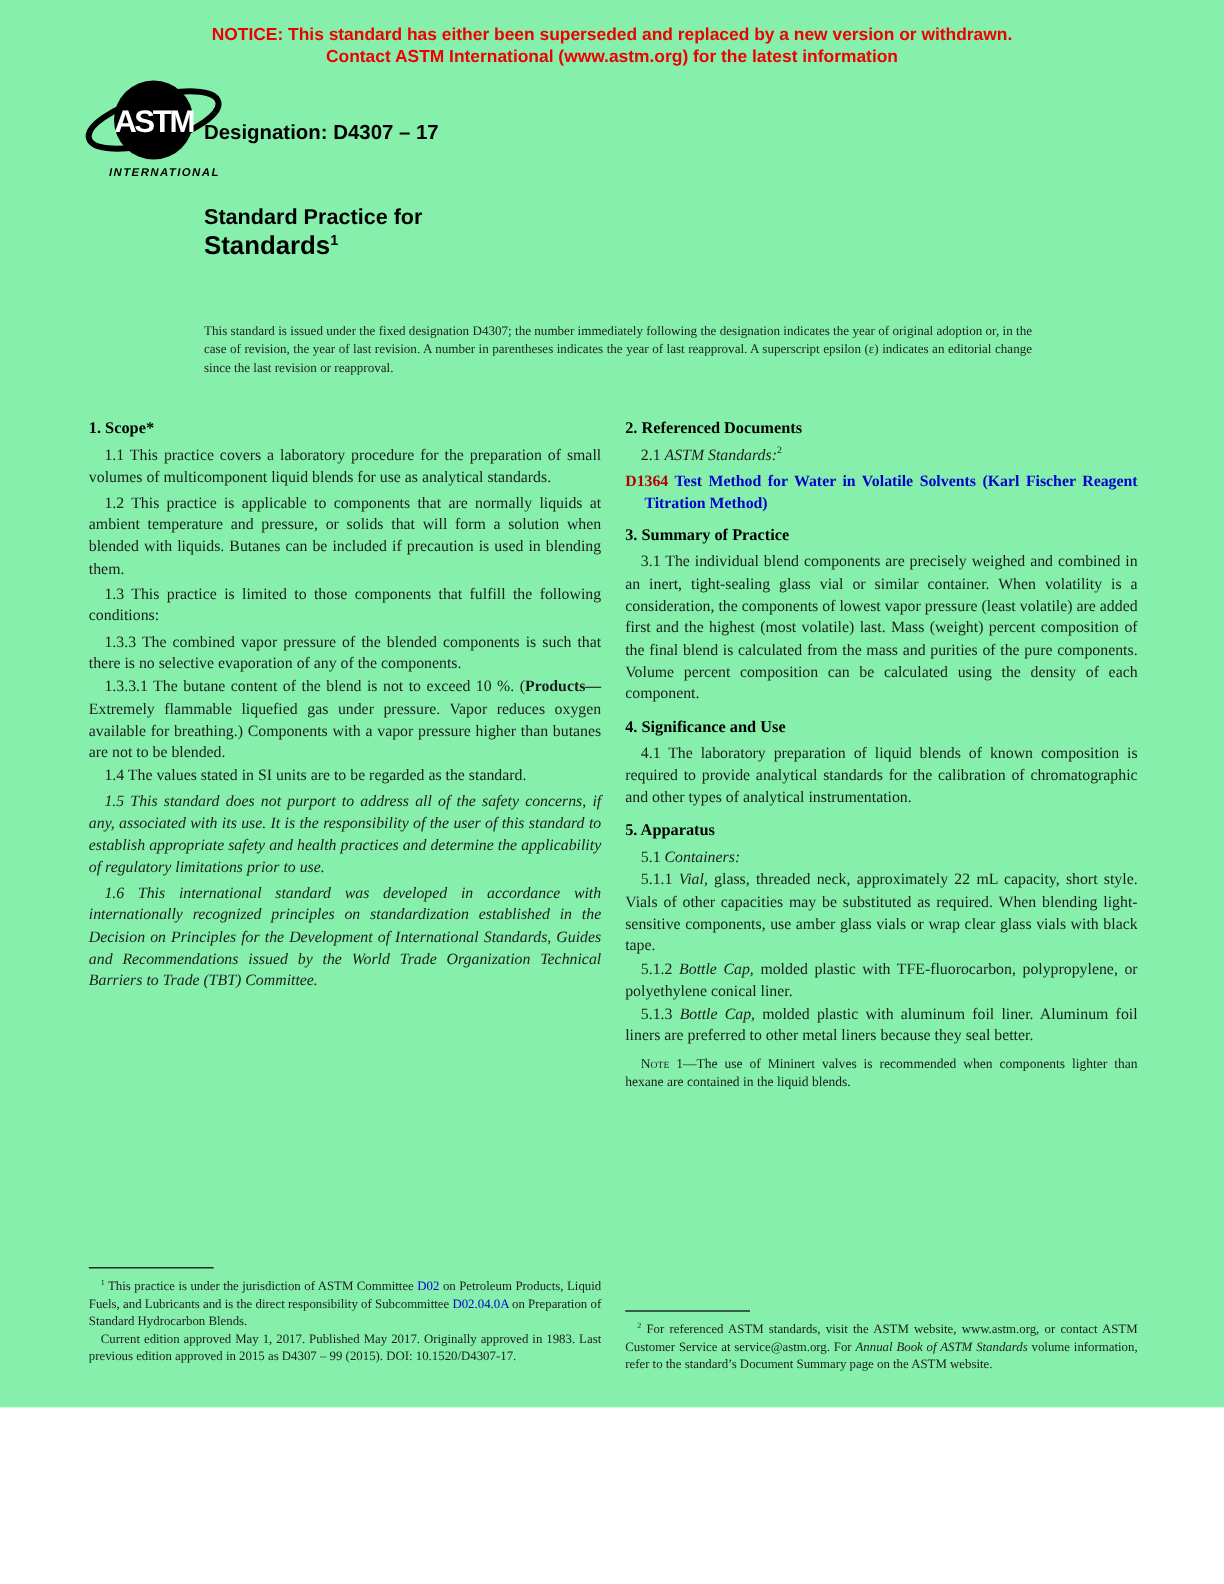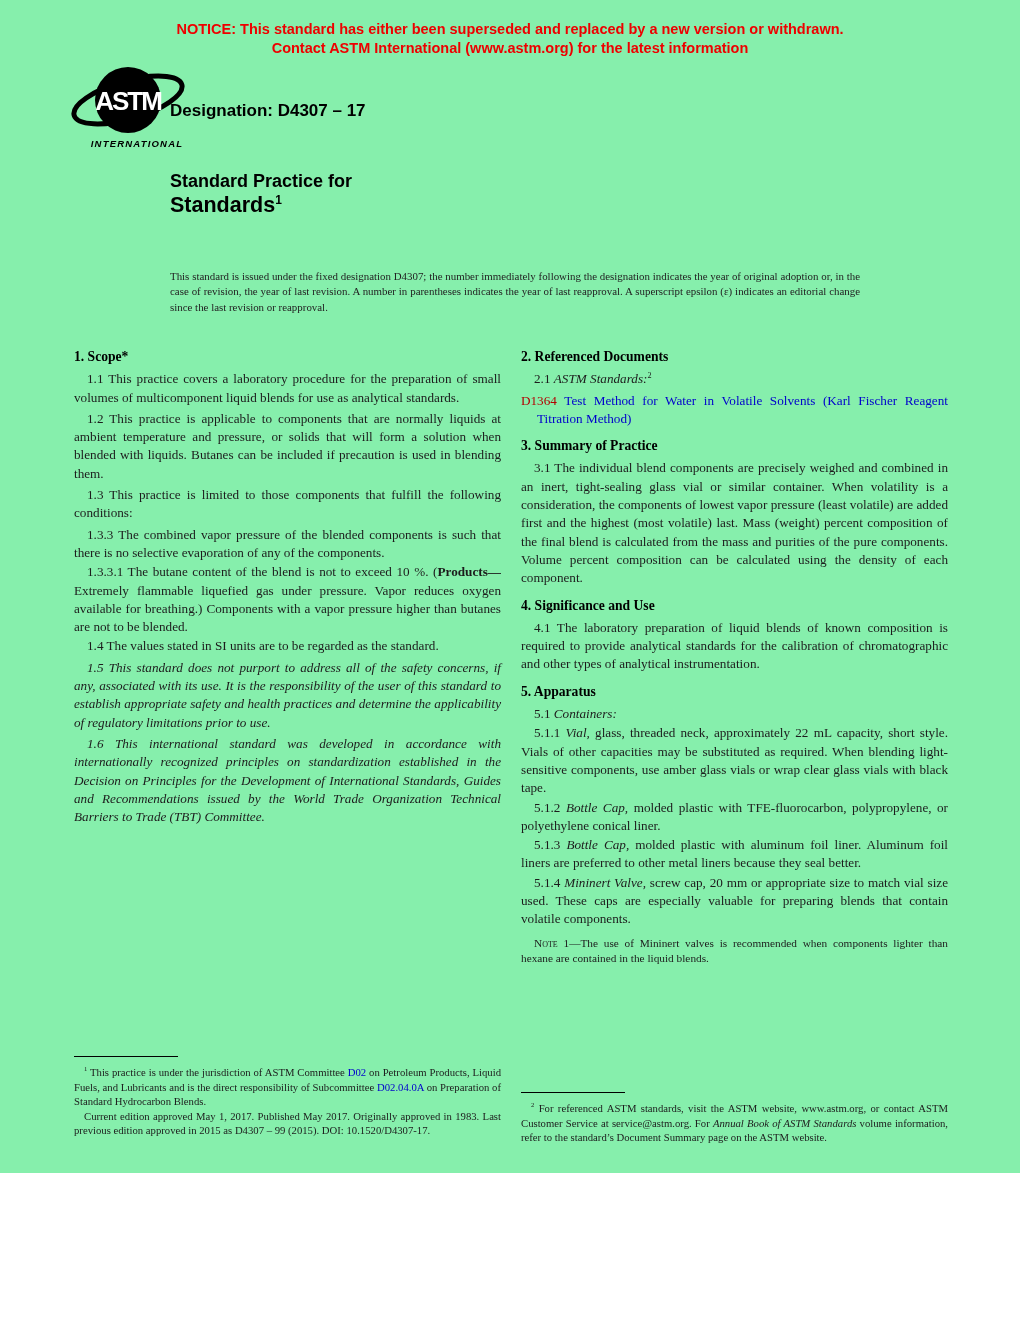--- a/index.html
+++ b/index.html
@@ -39,21 +39,21 @@
   }
   
   .col { position:absolute; top:348px; width:427px; font-size:13.2px; line-height:18.3px; }
   .col-left { left:74px; }
   .col-right { left:521px; }
   .col h3 { font-size:13.6px; margin:9px 0 4px 0; color:#000; }
   .col h3:first-child { margin-top:0; }
   .col p { text-align:justify; text-indent:13px; margin-bottom:3px; }
   .col p.sub { margin-bottom:1px; }
   .italic { font-style:italic; }
-  .ref-entry { text-align:left; text-indent:-16px !important; padding-left:16px; margin-bottom:3px; }
+  .ref-entry { text-align:left; text-indent:-16px !important; padding-left:16px; margin-bottom:3px;font-weight:bold; }
   .link-red { color:#b30000; }
   .link-blue { color:#0000cc; }
   .note { font-size:11.3px; line-height:15.2px; margin-top:7px; }
   .sc { font-variant:small-caps; }
   sup { font-size:0.62em; vertical-align:super; line-height:0; }
   
   .footnote-block { position:absolute; width:427px; font-size:10.7px; line-height:14.6px; }
   .fn-left { left:74px; top:1056px; }
   .fn-right { left:521px; top:1092px; }
   .fn-divider { width:104px; border-top:1px solid #000; margin-bottom:8px; }
@@ -118,21 +118,20 @@
     <p class="ref-entry"><span class="link-red">D1364 </span><span class="link-blue">Test Method for Water in Volatile Solvents (Karl Fischer Reagent Titration Method)</span></p>
     <h3>3. Summary of Practice</h3>
     <p>3.1 The individual blend components are precisely weighed and combined in an inert, tight-sealing glass vial or similar container. When volatility is a consideration, the components of lowest vapor pressure (least volatile) are added first and the highest (most volatile) last. Mass (weight) percent composition of the final blend is calculated from the mass and purities of the pure components. Volume percent composition can be calculated using the density of each component.</p>
     <h3>4. Significance and Use</h3>
     <p>4.1 The laboratory preparation of liquid blends of known composition is required to provide analytical standards for the calibration of chromatographic and other types of analytical instrumentation.</p>
     <h3>5. Apparatus</h3>
     <p class="sub"><span>5.1 </span><span class="italic">Containers:</span></p>
     <p class="sub"><span>5.1.1 </span><span class="italic">Vial,</span><span> glass, threaded neck, approximately 22 mL capacity, short style. Vials of other capacities may be substituted as required. When blending light-sensitive components, use amber glass vials or wrap clear glass vials with black tape.</span></p>
     <p class="sub"><span>5.1.2 </span><span class="italic">Bottle Cap,</span><span> molded plastic with TFE-fluorocarbon, polypropylene, or polyethylene conical liner.</span></p>
     <p class="sub"><span>5.1.3 </span><span class="italic">Bottle Cap,</span><span> molded plastic with aluminum foil liner. Aluminum foil liners are preferred to other metal liners because they seal better.</span></p>
-    <p class="sub"><span>5.1.4 </span><span class="italic">Mininert Valve,</span><span> screw cap, 20 mm or appropriate size to match vial size used. These caps are especially valuable for preparing blends that contain volatile components.</span></p>
     <p class="note"><span class="sc">Note</span><span> 1—The use of Mininert valves is recommended when components lighter than hexane are contained in the liquid blends.</span></p>
   </div>
 
   <div class="footnote-block fn-left">
     <div class="fn-divider"></div>
     <p><sup>1</sup><span> This practice is under the jurisdiction of ASTM Committee </span><span class="link-blue">D02</span><span> on Petroleum Products, Liquid Fuels, and Lubricants and is the direct responsibility of Subcommittee </span><span class="link-blue">D02.04.0A</span><span> on Preparation of Standard Hydrocarbon Blends.</span></p>
     <p>Current edition approved May 1, 2017. Published May 2017. Originally approved in 1983. Last previous edition approved in 2015 as D4307 – 99 (2015). DOI: 10.1520/D4307-17.</p>
   </div>
 
   <div class="footnote-block fn-right">

